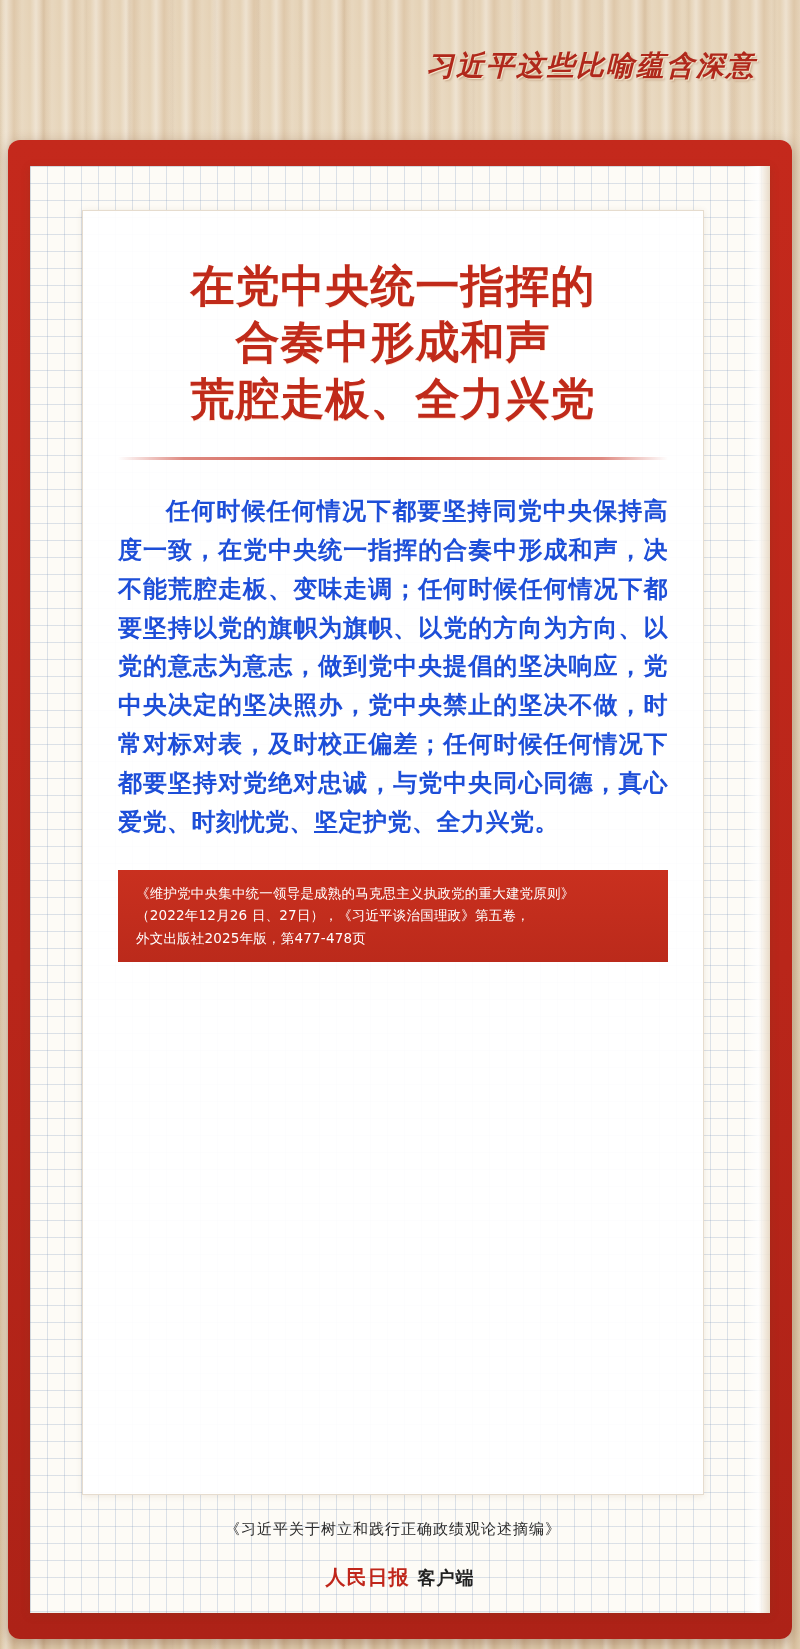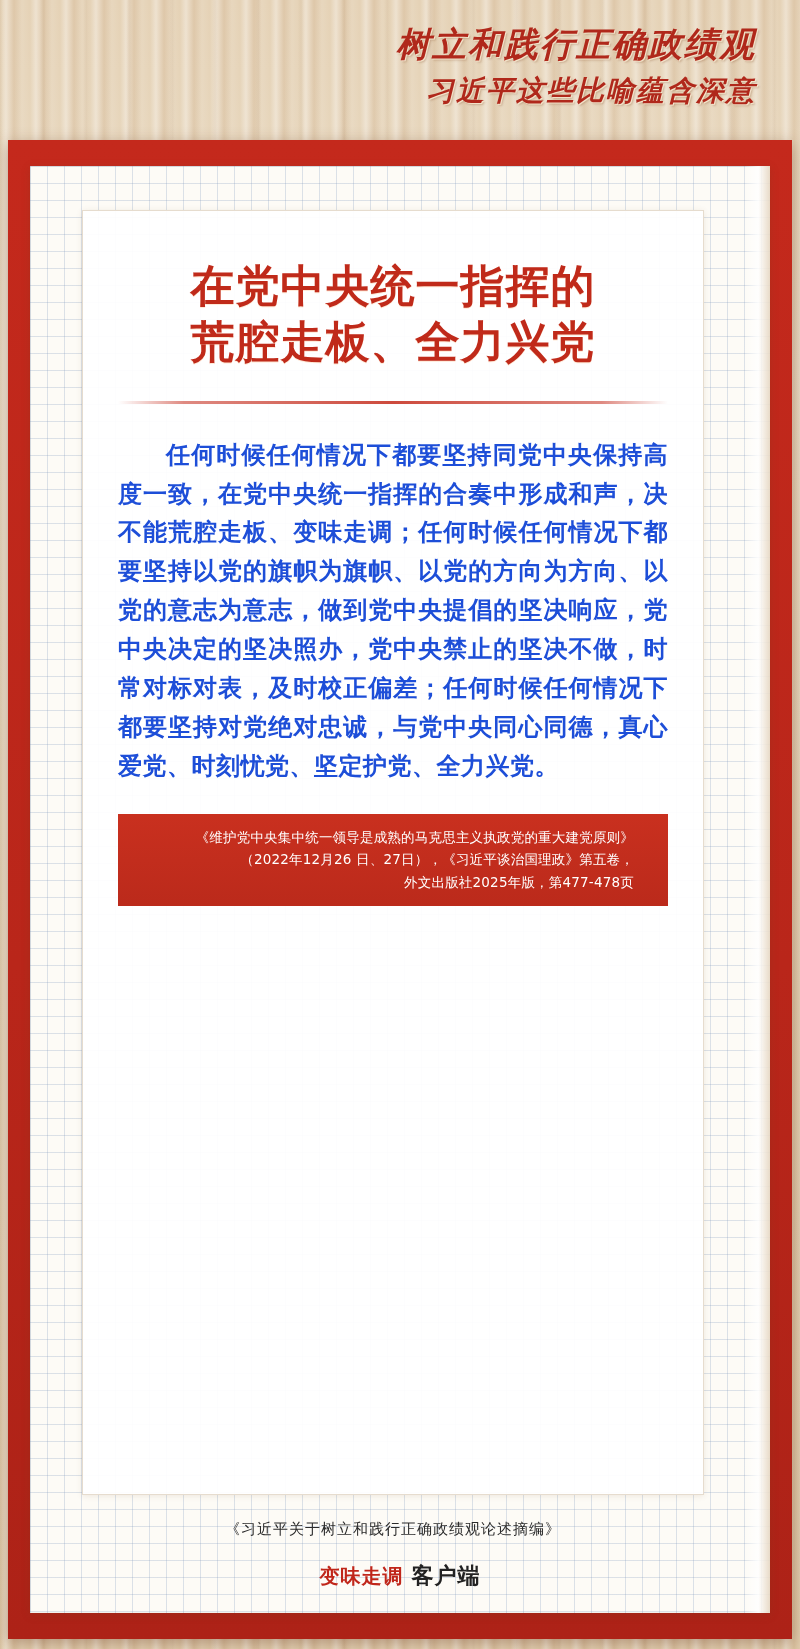--- a/index.html
+++ b/index.html
@@ -63,21 +63,21 @@
   .header-line2 { font-size: 28px; }
 
   
   .card-red {
     position: absolute;
     left: 8px;
     right: 8px;
     top: 140px;
     bottom: 10px;
     background: linear-gradient(180deg,#c4291c 0%, #b9261a 55%, #ad2217 100%);
-    border-radius: 0;
+    border-radius: 12px;
     box-shadow: 0 4px 14px rgba(90,40,20,.35);
     padding: 16px;
   }
 
   
   .sheet {
     position: absolute;
     left: 22px; right: 22px; top: 26px; bottom: 26px;
     background-color: #fdfbf6;
     background-image:
@@ -142,21 +142,20 @@
   
   .citation {
     margin: 28px 6px 8px 6px;
     background: linear-gradient(180deg,#c9301f 0%, #bb2a1b 100%);
     color: #ffffff;
     font-family: "DejaVu Sans", sans-serif;
     font-size: 13.5px;
     line-height: 1.68;
     padding: 12px 34px 12px 18px;
     letter-spacing: .2px;
-    text-align: right;
   }
   .citation div { white-space: nowrap; }
 
   
   .source {
     position: absolute;
     left: 52px; right: 66px;
     bottom: 74px;
     text-align: center;
     font-family: "DejaVu Serif", serif;
@@ -178,59 +177,59 @@
   .footer-brand {
     font-family: "DejaVu Sans", sans-serif;
     font-weight: bold;
     font-size: 20px;
     color: #c0261a;
     letter-spacing: 1px;
   }
   .footer-app {
     font-family: "DejaVu Sans", sans-serif;
     font-weight: bold;
-    font-size: 22px;
+    font-size: 18px;
     color: #222;
     letter-spacing: 1px;
   }
 </style>
 </head>
 <body>
 
 <div class="bg">
   <div class="bg-grain"></div>
 </div>
 
 <div class="header">
-  <div class="header-line1">树立和践行正确政绩观</div>
   <div class="header-line2">习近平这些比喻蕴含深意</div>
 </div>
 
 <div class="card-red">
   <div class="sheet">
 
     <div class="panel">
 
       <div class="headline">
         <div>在党中央统一指挥的</div>
+        <div>合奏中形成和声</div>
         <div>荒腔走板、全力兴党</div>
       </div>
 
       <div class="rule"></div>
 
       <div class="body-text">任何时候任何情况下都要坚持同党中央保持高度一致，在党中央统一指挥的合奏中形成和声，决不能荒腔走板、变味走调；任何时候任何情况下都要坚持以党的旗帜为旗帜、以党的方向为方向、以党的意志为意志，做到党中央提倡的坚决响应，党中央决定的坚决照办，党中央禁止的坚决不做，时常对标对表，及时校正偏差；任何时候任何情况下都要坚持对党绝对忠诚，与党中央同心同德，真心爱党、时刻忧党、坚定护党、全力兴党。</div>
 
       <div class="citation">
         <div>《维护党中央集中统一领导是成熟的马克思主义执政党的重大建党原则》</div>
         <div>（2022年12月26 日、27日），《习近平谈治国理政》第五卷，</div>
         <div>外文出版社2025年版，第477-478页</div>
       </div>
     </div>
 
     <div class="source">《习近平关于树立和践行正确政绩观论述摘编》</div>
 
     <div class="footer">
-      <span class="footer-brand">变味走调</span>
+      <span class="footer-brand">人民日报</span>
       <span class="footer-app">客户端</span>
     </div>
 
   </div>
 </div>
 
 </body></html>

